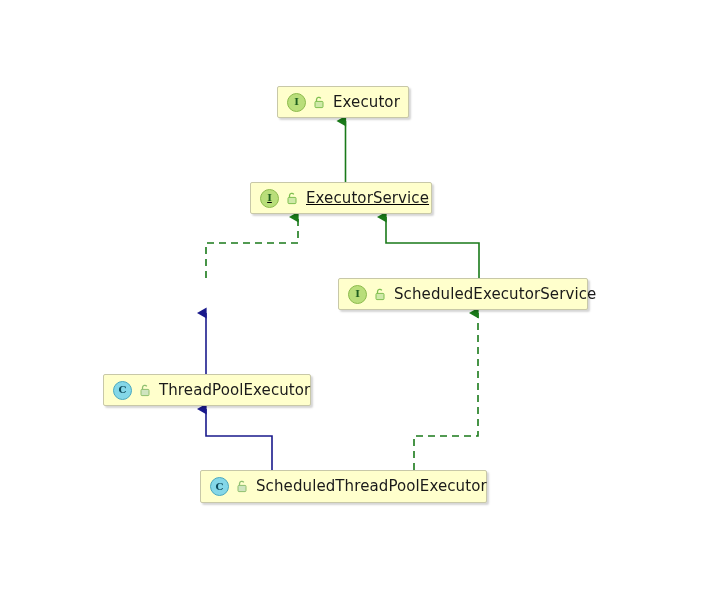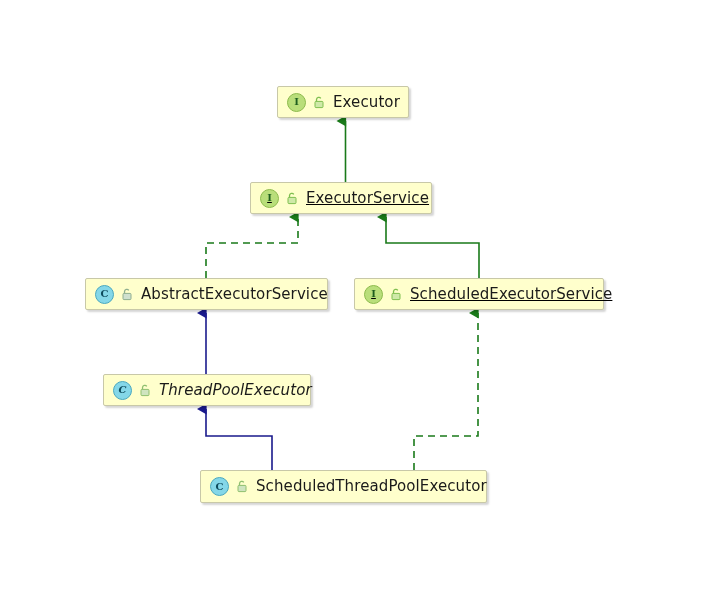--- a/index.html
+++ b/index.html
@@ -136,39 +136,31 @@
 
   <div class="node" style="left:250px; top:182px; width:182px; height:32px;text-decoration:underline;">
     <span class="icon-interface"></span>
     <svg class="icon-lock" viewBox="0 0 12 13">
       <path d="M3.5 5.5 V3.6 a2.4 2.4 0 0 1 4.3 -1.3" fill="none" stroke="#7fbf4f" stroke-width="1.3"></path>
       <rect x="2" y="5.4" width="8" height="6.2" rx="1" fill="#cfe9a8" stroke="#7fbf4f" stroke-width="1"></rect>
     </svg>
     <span class="node-label">ExecutorService</span>
   </div>
 
-  <div class="node" style="left:85px; top:278px; width:243px; height:32px;">
-    <span class="icon-class"></span>
-    <svg class="icon-lock" viewBox="0 0 12 13">
-      <path d="M3.5 5.5 V3.6 a2.4 2.4 0 0 1 4.3 -1.3" fill="none" stroke="#8fae8f" stroke-width="1.3"></path>
-      <rect x="2" y="5.4" width="8" height="6.2" rx="1" fill="#cfe0cf" stroke="#8fae8f" stroke-width="1"></rect>
-    </svg>
-    <span class="node-label">AbstractExecutorService</span>
-  </div>
 
-  <div class="node" style="left:354px; top:278px; width:250px; height:32px;text-decoration:underline;">
+  <div class="node" style="left:338px; top:278px; width:250px; height:32px;">
     <span class="icon-interface"></span>
     <svg class="icon-lock" viewBox="0 0 12 13">
       <path d="M3.5 5.5 V3.6 a2.4 2.4 0 0 1 4.3 -1.3" fill="none" stroke="#7fbf4f" stroke-width="1.3"></path>
       <rect x="2" y="5.4" width="8" height="6.2" rx="1" fill="#cfe9a8" stroke="#7fbf4f" stroke-width="1"></rect>
     </svg>
     <span class="node-label">ScheduledExecutorService</span>
   </div>
 
-  <div class="node" style="left:103px; top:374px; width:208px; height:32px;font-style:italic;">
+  <div class="node" style="left:103px; top:374px; width:208px; height:32px;">
     <span class="icon-class"></span>
     <svg class="icon-lock" viewBox="0 0 12 13">
       <path d="M3.5 5.5 V3.6 a2.4 2.4 0 0 1 4.3 -1.3" fill="none" stroke="#8fbf6f" stroke-width="1.3"></path>
       <rect x="2" y="5.4" width="8" height="6.2" rx="1" fill="#cfe4bf" stroke="#8fbf6f" stroke-width="1"></rect>
     </svg>
     <span class="node-label">ThreadPoolExecutor</span>
   </div>
 
   <div class="node" style="left:200px; top:470px; width:287px; height:33px;text-align:center;">
     <span class="icon-class"></span>

